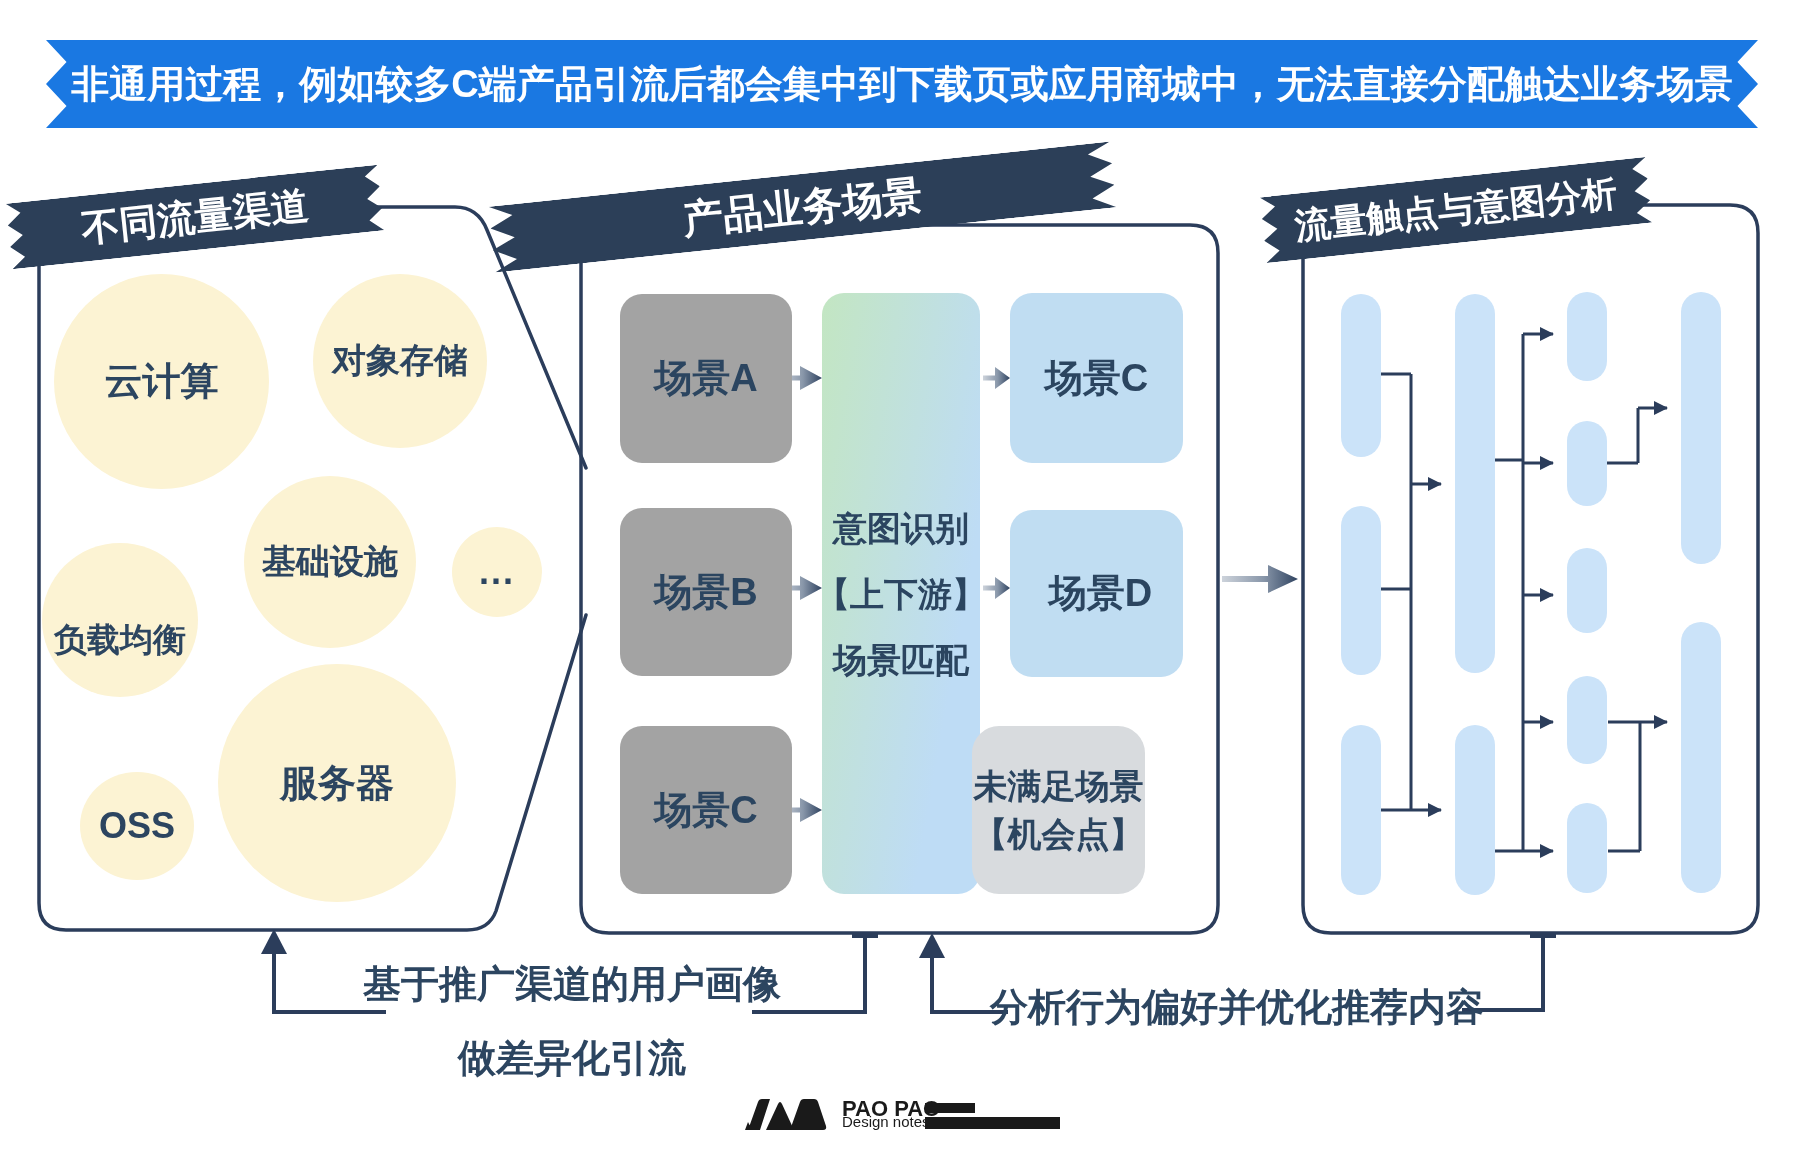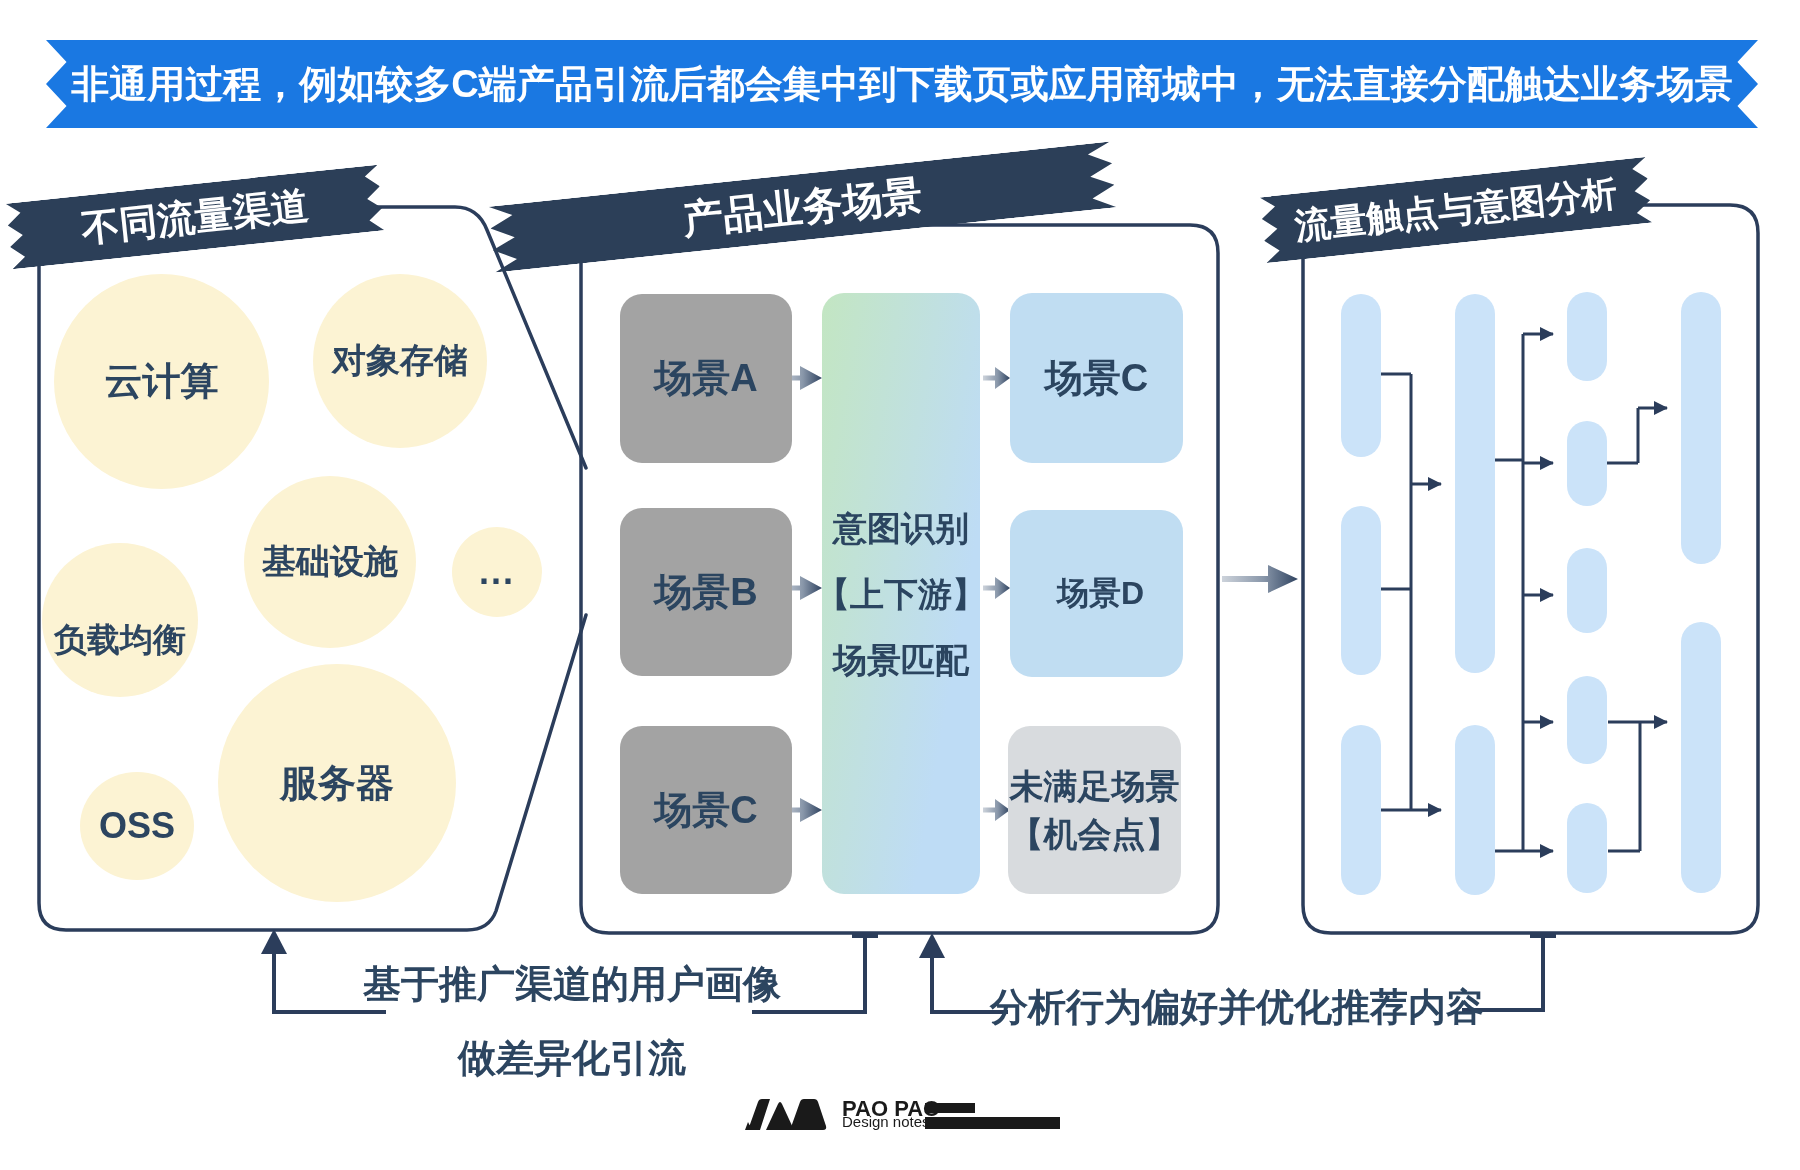--- a/index.html
+++ b/index.html
@@ -124,23 +124,23 @@
   <div class="abs box matcher" style="left:822px;top:293px;width:158px;height:601px;">
        <span style="font-size:34px;line-height:50px;">意图识别</span>
        <span style="font-size:34px;line-height:50px;">【上下游】</span>
        <span style="font-size:34px;line-height:50px;">场景匹配</span>
     </div>
 
   <div class="abs box blue" style="left:1010px;top:293px;width:173px;height:170px;">
        <span style="font-size:38px;">场景C</span>
     </div>
   <div class="abs box blue" style="left:1010px;top:510px;width:173px;height:167px;">
-       <span style="font-size:32px;margin-left:8px;">场景D</span>
+       <span style="font-size:38px;margin-left:8px;">场景D</span>
     </div>
-  <div class="abs box grayb" style="left:1008px;top:726px;width:173px;height:168px;">
+  <div class="abs box grayb" style="left:972px;top:726px;width:173px;height:168px;border-radius:27px;">
        <span style="font-size:34px;line-height:48px;">未满足场景</span>
        <span style="font-size:34px;line-height:48px;">【机会点】</span>
     </div>
 
   <div class="abs pill" style="left:1341px;top:294px;width:40px;height:163px;"></div>
   <div class="abs pill" style="left:1341px;top:506px;width:40px;height:169px;"></div>
   <div class="abs pill" style="left:1341px;top:725px;width:40px;height:170px;"></div>
   <div class="abs pill" style="left:1455px;top:294px;width:40px;height:379px;"></div>
   <div class="abs pill" style="left:1455px;top:725px;width:40px;height:170px;"></div>
   <div class="abs pill" style="left:1567px;top:292px;width:40px;height:89px;"></div>

